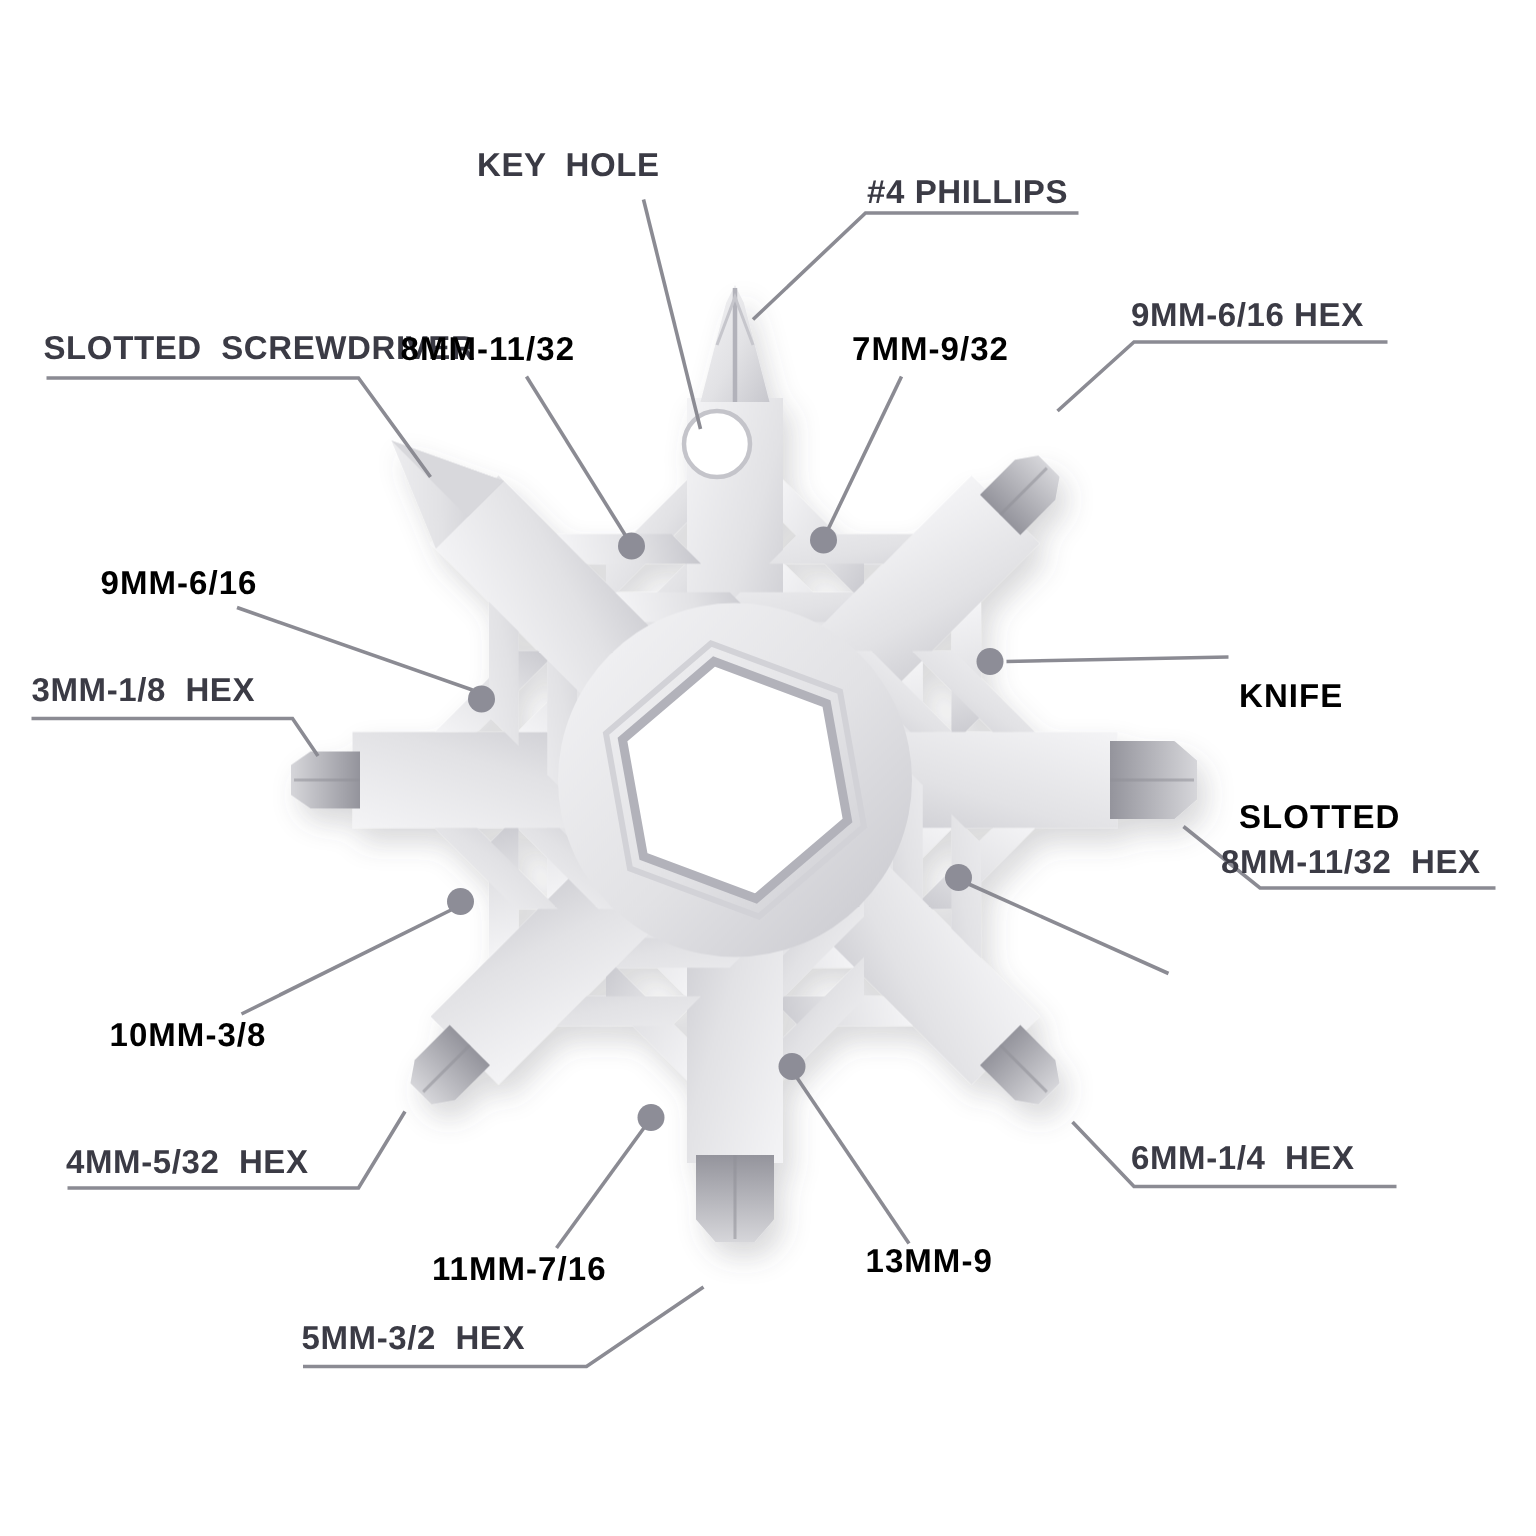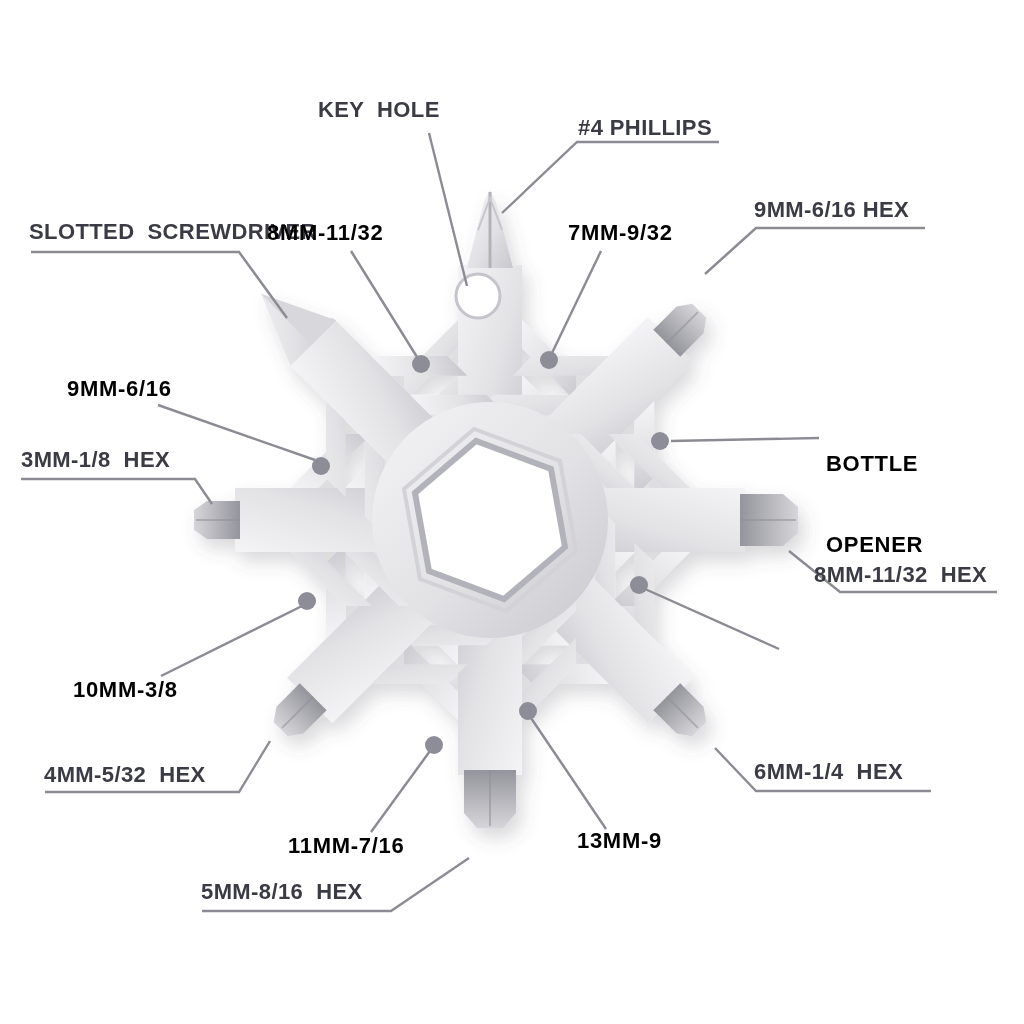--- a/index.html
+++ b/index.html
@@ -121,28 +121,28 @@
   <div class="lbl bold two" style="left:29px;top:165px">
     <span>SLOTTED  SCREWDRIVER</span>
   </div>
 
   <div class="lbl gray" style="left:267px;top:220px">8MM-11/32</div>
   <div class="lbl gray" style="left:568px;top:220px">7MM-9/32</div>
   <div class="lbl bold" style="left:754px;top:197px">9MM-6/16 HEX</div>
   <div class="lbl gray" style="left:67px;top:376px">9MM-6/16</div>
 
   <div class="lbl gray two" style="left:826px;top:397px">
-    <span>BOTTLE</span>
-    <span>OPENER</span>
+    <span>KNIFE</span>
+    <span>SLOTTED</span>
   </div>
 
   <div class="lbl bold" style="left:21px;top:447px">3MM-1/8  HEX</div>
   <div class="lbl bold" style="left:814px;top:562px">8MM-11/32  HEX</div>
   <div class="lbl gray" style="left:73px;top:677px">10MM-3/8</div>
 
 
   <div class="lbl bold" style="left:44px;top:762px">4MM-5/32  HEX</div>
   <div class="lbl bold" style="left:754px;top:759px">6MM-1/4  HEX</div>
   <div class="lbl gray" style="left:288px;top:833px">11MM-7/16</div>
   <div class="lbl gray" style="left:577px;top:828px">13MM-9</div>
-  <div class="lbl bold" style="left:201px;top:879px">5MM-8/16  HEX</div>
+  <div class="lbl bold" style="left:201px;top:879px">5MM-3/2  HEX</div>
 
 </div>
 
 </body></html>

